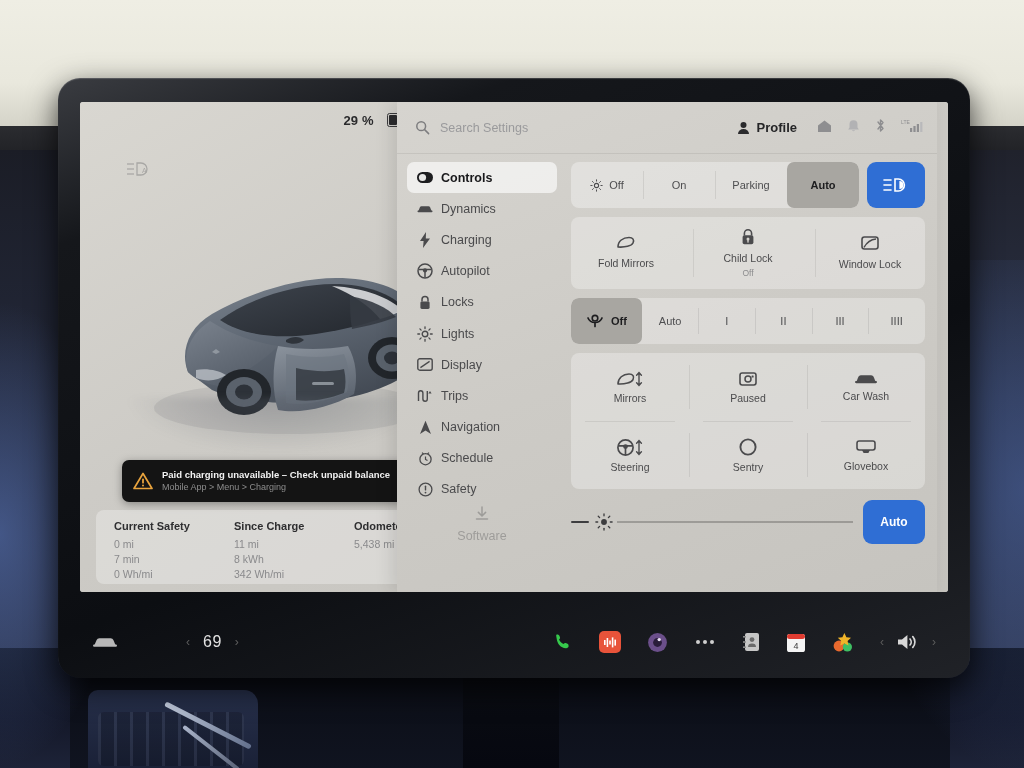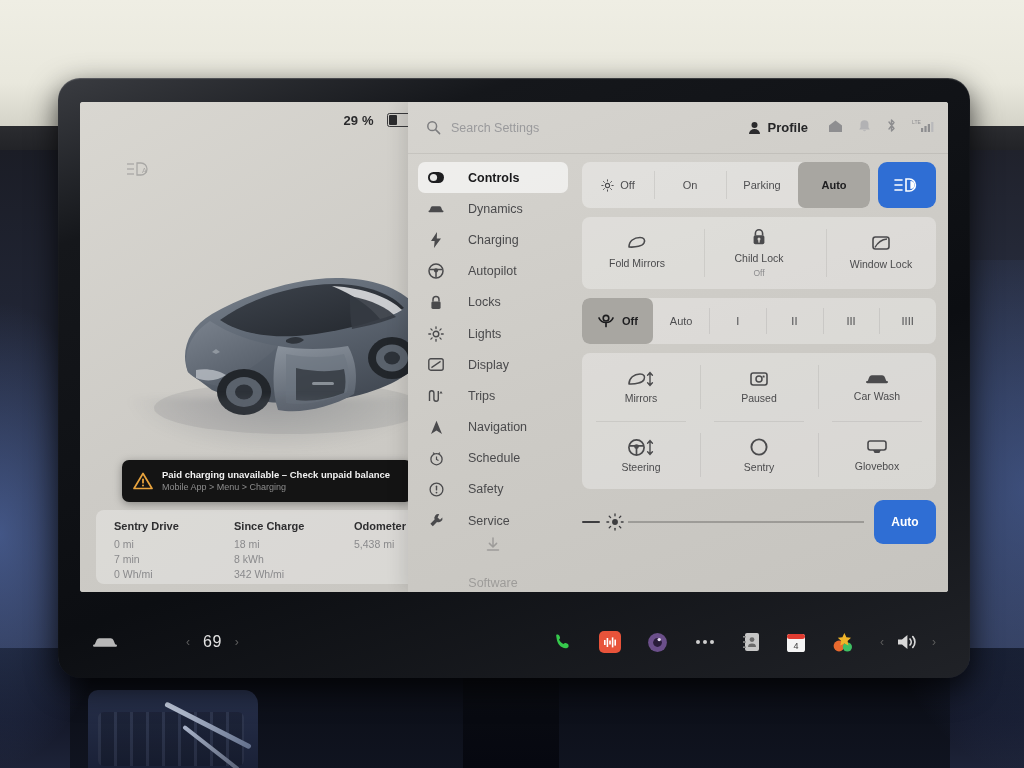--- a/index.html
+++ b/index.html
@@ -142,21 +142,21 @@
     background: rgba(255,255,255,.30);
     border-radius: 8px;
     display: flex; padding: 10px 18px; gap: 0;
   }
   .stat-col { flex: 1; }
   .stat-h { font-size: 11px; font-weight: 700; color: #2e2e30; margin-bottom: 5px; }
   .stat-v { font-size: 10.5px; color: #8a8a8c; line-height: 1.45; }
 
   
   .settings {
-    position: absolute; right: 0; top: 0; width: 540px; height: 490px;
+    position: absolute; right: 11px; top: 0; width: 540px; height: 490px;
     background: linear-gradient(160deg,#d6d4cf 0%,#cdcbc6 50%,#c6c4bf 100%);
     box-shadow: -6px 0 16px rgba(0,0,0,.10);
   }
   .settings-top {
     height: 52px; display: flex; align-items: center; padding: 0 14px 0 18px; gap: 10px;
     border-bottom: 1px solid rgba(0,0,0,.07);
   }
   .search-wrap { display: flex; align-items: center; gap: 10px; flex: 1; }
   .search-input {
     background: transparent; border: none; outline: none;
@@ -166,21 +166,21 @@
   .search-input::placeholder { color: #9a9a9c; }
   .profile-chip { display: flex; align-items: center; gap: 7px; margin-right: 4px; }
   .profile-chip span { font-size: 13px; font-weight: 700; color: #252527; }
   .sys-icons { display: flex; align-items: center; gap: 15px; margin-left: 6px; }
 
   .settings-body { display: flex; height: 438px; }
 
   
   .sidebar { width: 170px; padding: 8px 10px 0 10px; }
   .side-item {
-    display: flex; align-items: center; gap: 24px;
+    display: flex; align-items: center; gap: 8px;
     height: 31.2px; padding: 0 10px; border-radius: 7px;
     font-size: 12.5px; color: #4a4a4c;
   }
   .side-item.active { background: rgba(255,255,255,.62); color: #18181a; font-weight: 700; }
   .side-item .si-label { white-space: nowrap; }
   .side-item.dim { opacity: .35; flex-direction: column; }
   .side-icon { width: 16px; height: 16px; display: inline-flex; align-items: center; justify-content: center; flex: none; }
 
   
   .controls { flex: 1; padding: 8px 12px 0 4px; }
@@ -400,31 +400,31 @@
         <circle cx="10" cy="13.6" r="1" fill="#e8a33d"></circle>
       </svg>
       <div>
         <div class="toast-txt-1">Paid charging unavailable – Check unpaid balance</div>
         <div class="toast-txt-2">Mobile App &gt; Menu &gt; Charging</div>
       </div>
     </div>
 
     <div class="stats">
       <div class="stat-col">
-        <div class="stat-h">Sentry Drive</div>
+        <div class="stat-h">Current Safety</div>
         <div class="stat-v">
           <div>0 mi</div>
           <div>7 min</div>
           <div>0 Wh/mi</div>
         </div>
       </div>
       <div class="stat-col">
         <div class="stat-h">Since Charge</div>
         <div class="stat-v">
-          <div>18 mi</div>
+          <div>11 mi</div>
           <div>8 kWh</div>
           <div>342 Wh/mi</div>
         </div>
       </div>
       <div class="stat-col">
         <div class="stat-h">Odometer</div>
         <div class="stat-v">
           <div>5,438 mi</div>
         </div>
       </div>
@@ -581,28 +581,20 @@
         </div>
         <div class="side-item">
           <span class="side-icon">
             <svg width="15" height="15" viewBox="0 0 15 15">
                   <circle cx="7.5" cy="7.5" r="6.4" fill="none" stroke="#4a4a4c" stroke-width="1.3"></circle>
                   <rect x="6.8" y="3.6" width="1.4" height="5" rx=".7" fill="#4a4a4c"></rect>
                   <circle cx="7.5" cy="10.6" r=".9" fill="#4a4a4c"></circle>
                 </svg>
           </span>
           <span class="si-label">Safety</span>
-        </div>
-        <div class="side-item">
-          <span class="side-icon">
-            <svg width="15" height="15" viewBox="0 0 15 15">
-                  <path d="M10.2 1.2 a4 4 0 0 0 -4.6 5.4 L1.4 10.8 l2.4 2.4 L8 9 a4 4 0 0 0 5.4 -4.6 L11 6.8 L8.6 4.4 Z" fill="#4a4a4c"></path>
-                </svg>
-          </span>
-          <span class="si-label">Service</span>
         </div>
         <div class="side-item dim">
           <span class="side-icon">
             <svg width="14" height="15" viewBox="0 0 14 15">
                   <path d="M7 1 v8.5 M3.4 6.4 L7 10 l3.6 -3.6 M1.5 13 h11" stroke="#4a4a4c" stroke-width="1.5" fill="none" stroke-linecap="round"></path>
                 </svg>
           </span>
           <span class="si-label">Software</span>
         </div>
       </div>

